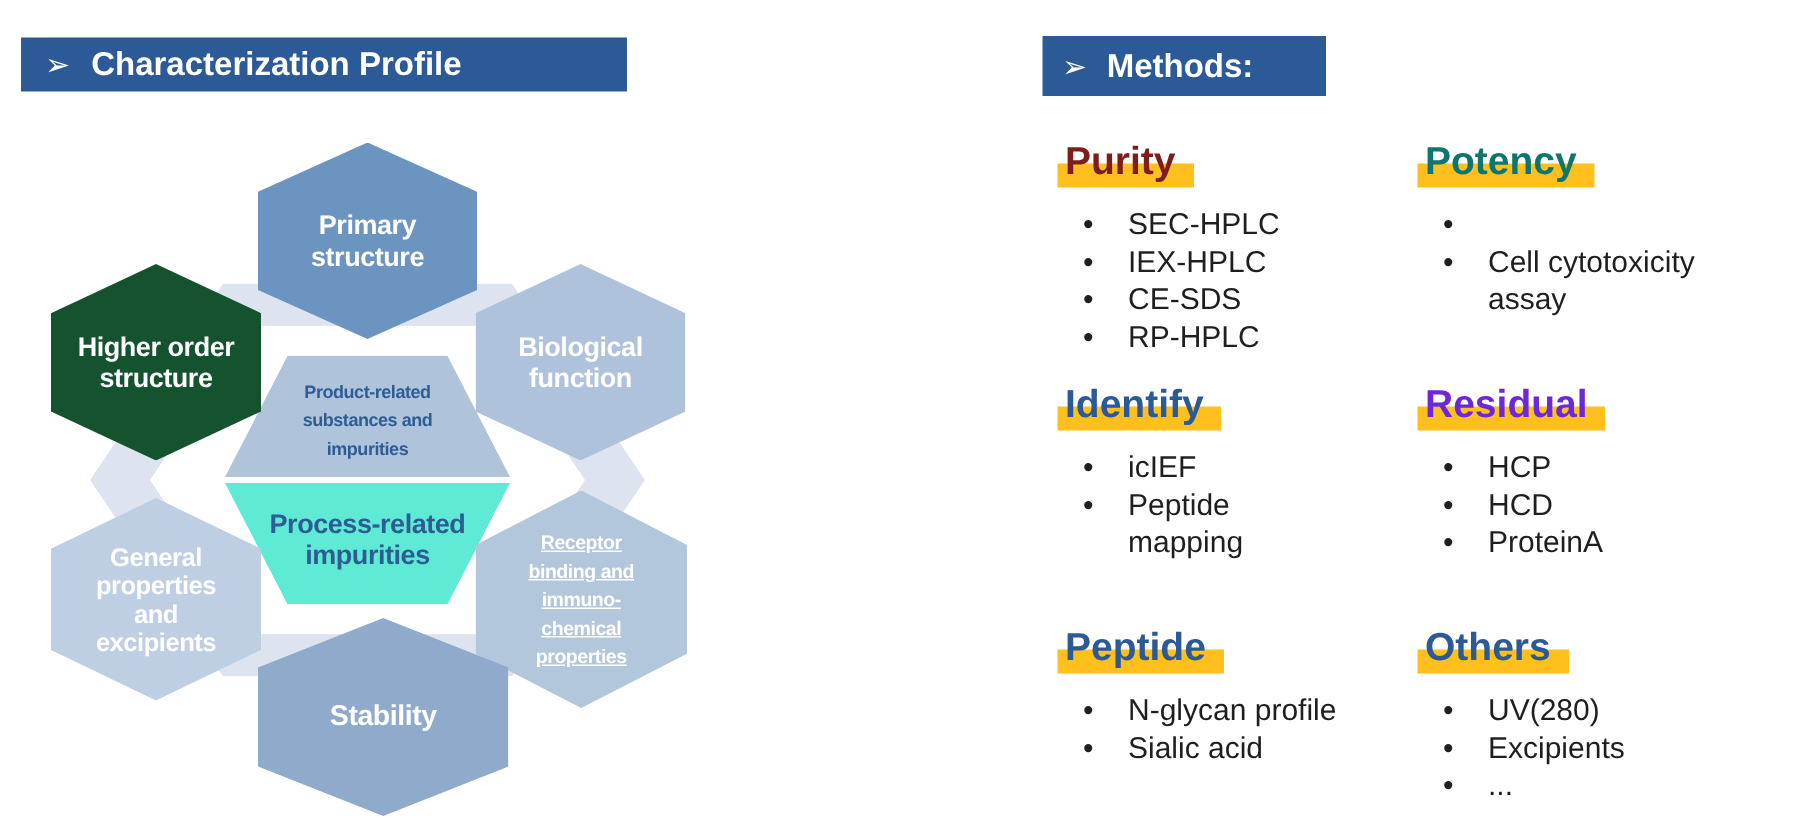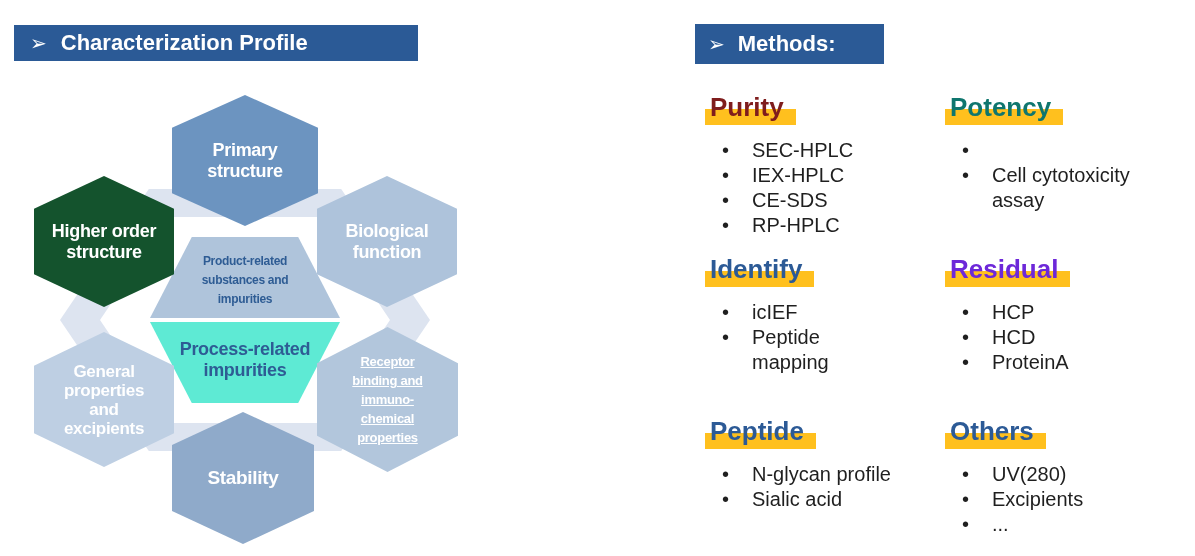--- a/index.html
+++ b/index.html
@@ -23,21 +23,21 @@
          white-space:pre-line; }
   .ring { position:absolute; clip-path:polygon(24% 0%,76% 0%,100% 50%,76% 100%,24% 100%,0% 50%); z-index:0; }
   .ring-outer { left:60px;  top:189px; width:370px; height:262px; }
   .ring-inner { left:100px; top:217px; width:290px; height:206px; background:#ffffff; }
 
   .hex-primary    { left:172px; top:95px;  width:146px; height:131px; font-size:18px; line-height:21px; }
   .hex-higher     { left:34px;  top:176px; width:140px; height:131px; font-size:18px; line-height:21px; }
   .hex-biological { left:317px; top:176px; width:140px; height:131px; font-size:18px; line-height:21px; }
   .hex-general    { left:34px;  top:332px; width:140px; height:135px; font-size:17px; line-height:19px; }
   .hex-receptor   { left:317px; top:327px; width:141px; height:145px; font-size:13px; line-height:19px;text-decoration:underline; }
-  .hex-stability  { left:172px; top:412px; width:142px; height:132px; font-size:19px; }
+  .hex-stability  { left:172px; top:412px; width:167px; height:132px; font-size:19px; }
 
   .center-hex { position:absolute; left:150px; top:237px; width:190px; height:166px; z-index:1; }
   .center-half { position:absolute; left:0; width:100%; display:flex; align-items:center;
                  justify-content:center; text-align:center; font-weight:bold;
                  letter-spacing:-0.3px; white-space:pre-line; }
   .center-top    { top:0;    height:81px; clip-path:polygon(22% 0%,78% 0%,100% 100%,0% 100%);
                    font-size:12px; line-height:19px; padding-top:6px; }
   .center-bottom { top:85px; height:81px; clip-path:polygon(0% 0%,100% 0%,78% 100%,22% 100%);
                    font-size:18px; line-height:21px; padding-bottom:6px; }
 

